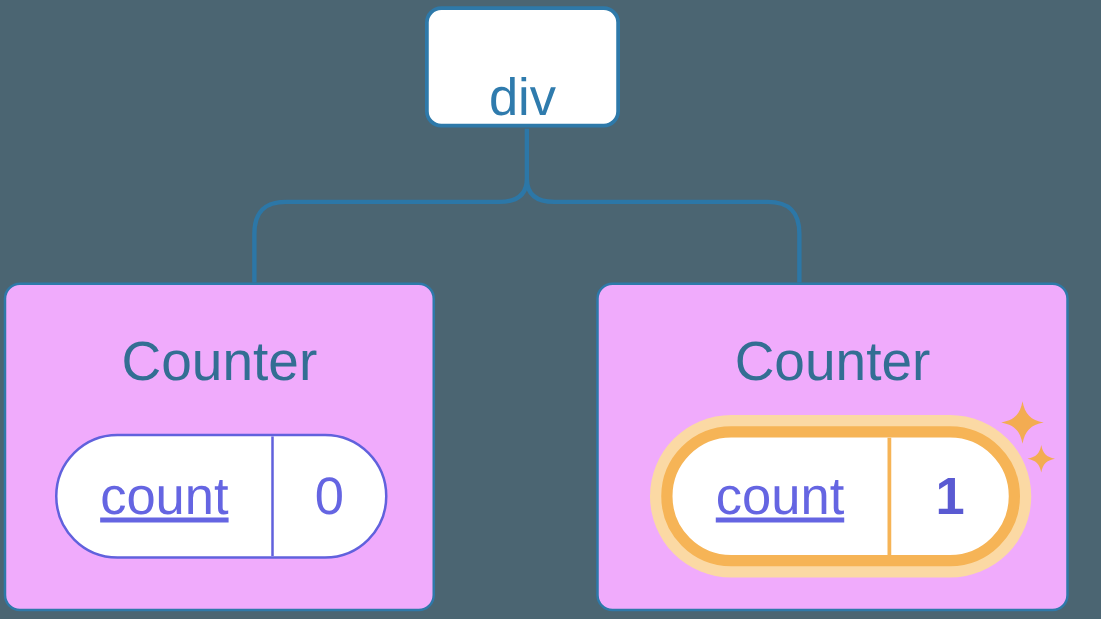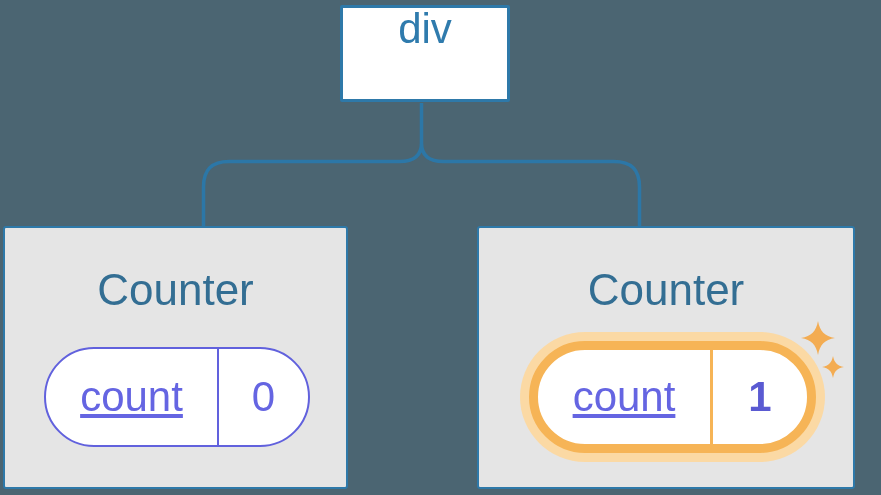--- a/index.html
+++ b/index.html
@@ -13,28 +13,28 @@
     width: 881px;
     height: 495px;
     background: #4B6572;
     overflow: hidden;
   }
   
   .root-box {
     position: absolute;
     left: 340px;
     top: 5px;
-    width: 170px;
+    width: 156px;
     height: 97px;
     background: #ffffff;
     border: 3px solid #2E79A9;
-    border-radius: 2px;
+    border-radius: 13px;
     box-sizing: border-box;
     display: flex;
-    align-items: flex-start;
+    align-items: flex-end;
     justify-content: center;
     z-index: 2;
   }
   .root-label {
     color: #2F7BAD;
     font-size: 42px;
     font-weight: 500;
     line-height: 1;
   }
   
@@ -43,23 +43,23 @@
     left: 0;
     top: 0;
     z-index: 1;
     pointer-events: none;
   }
   
   .card {
     position: absolute;
     top: 226px;
     height: 263px;
-    background: #e5e5e5;
+    background: #f0abfc;
     border: 2.5px solid #2E79A9;
-    border-radius: 3px;
+    border-radius: 13px;
     box-sizing: border-box;
     z-index: 2;
   }
   .card-left  { left: 3px;   width: 345px; }
   .card-right { left: 477px; width: 378px; }
   .card-title {
     position: absolute;
     top: 40px;
     left: 0;
     width: 100%;

